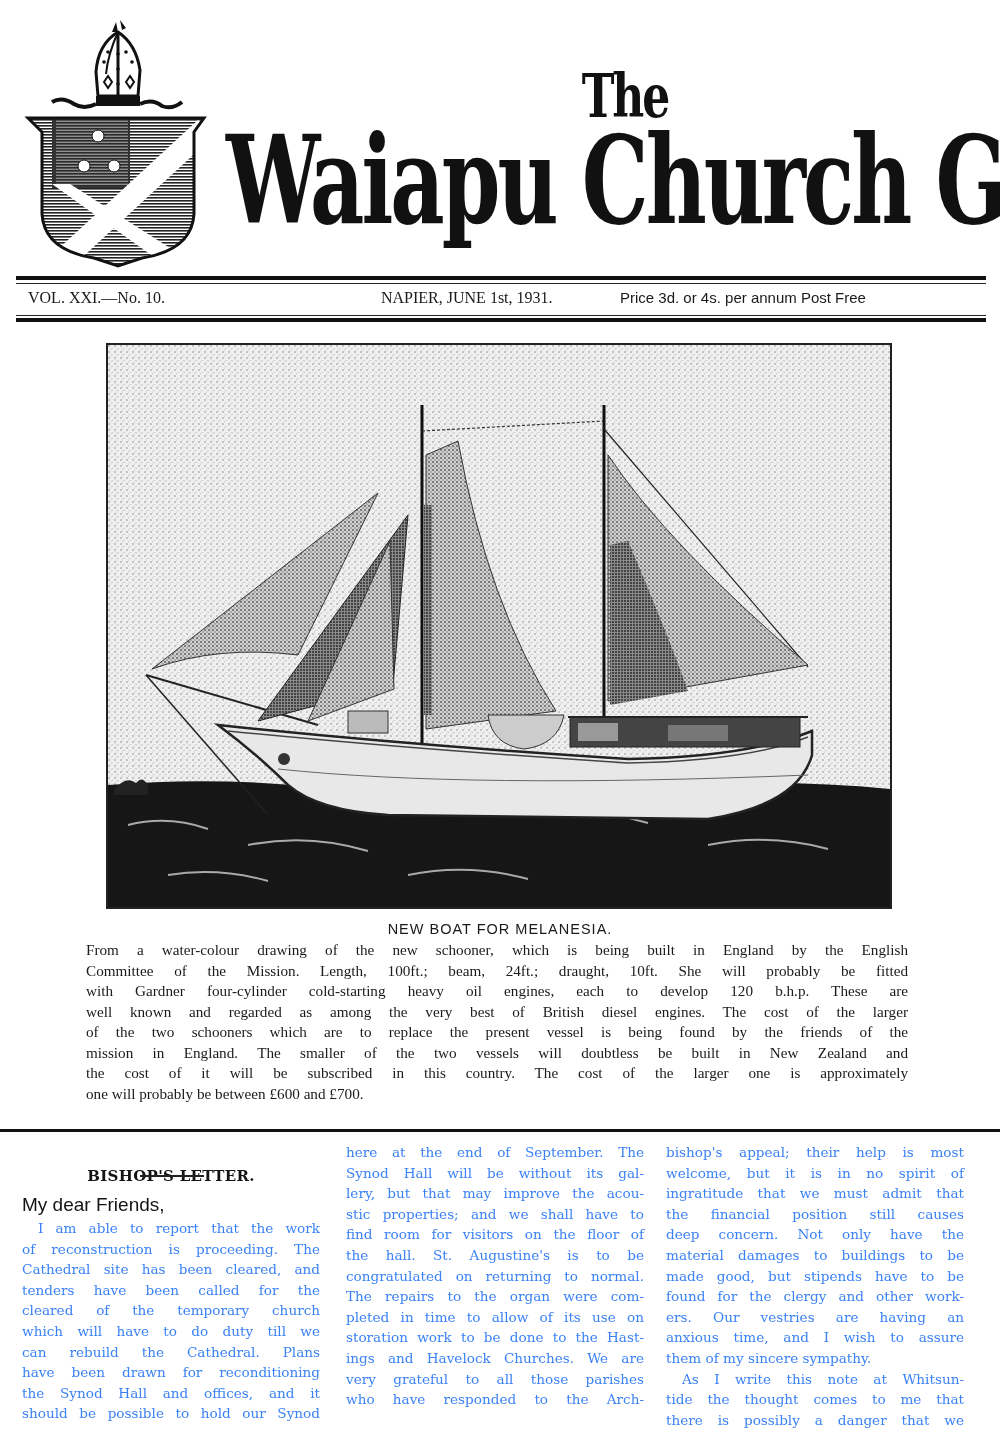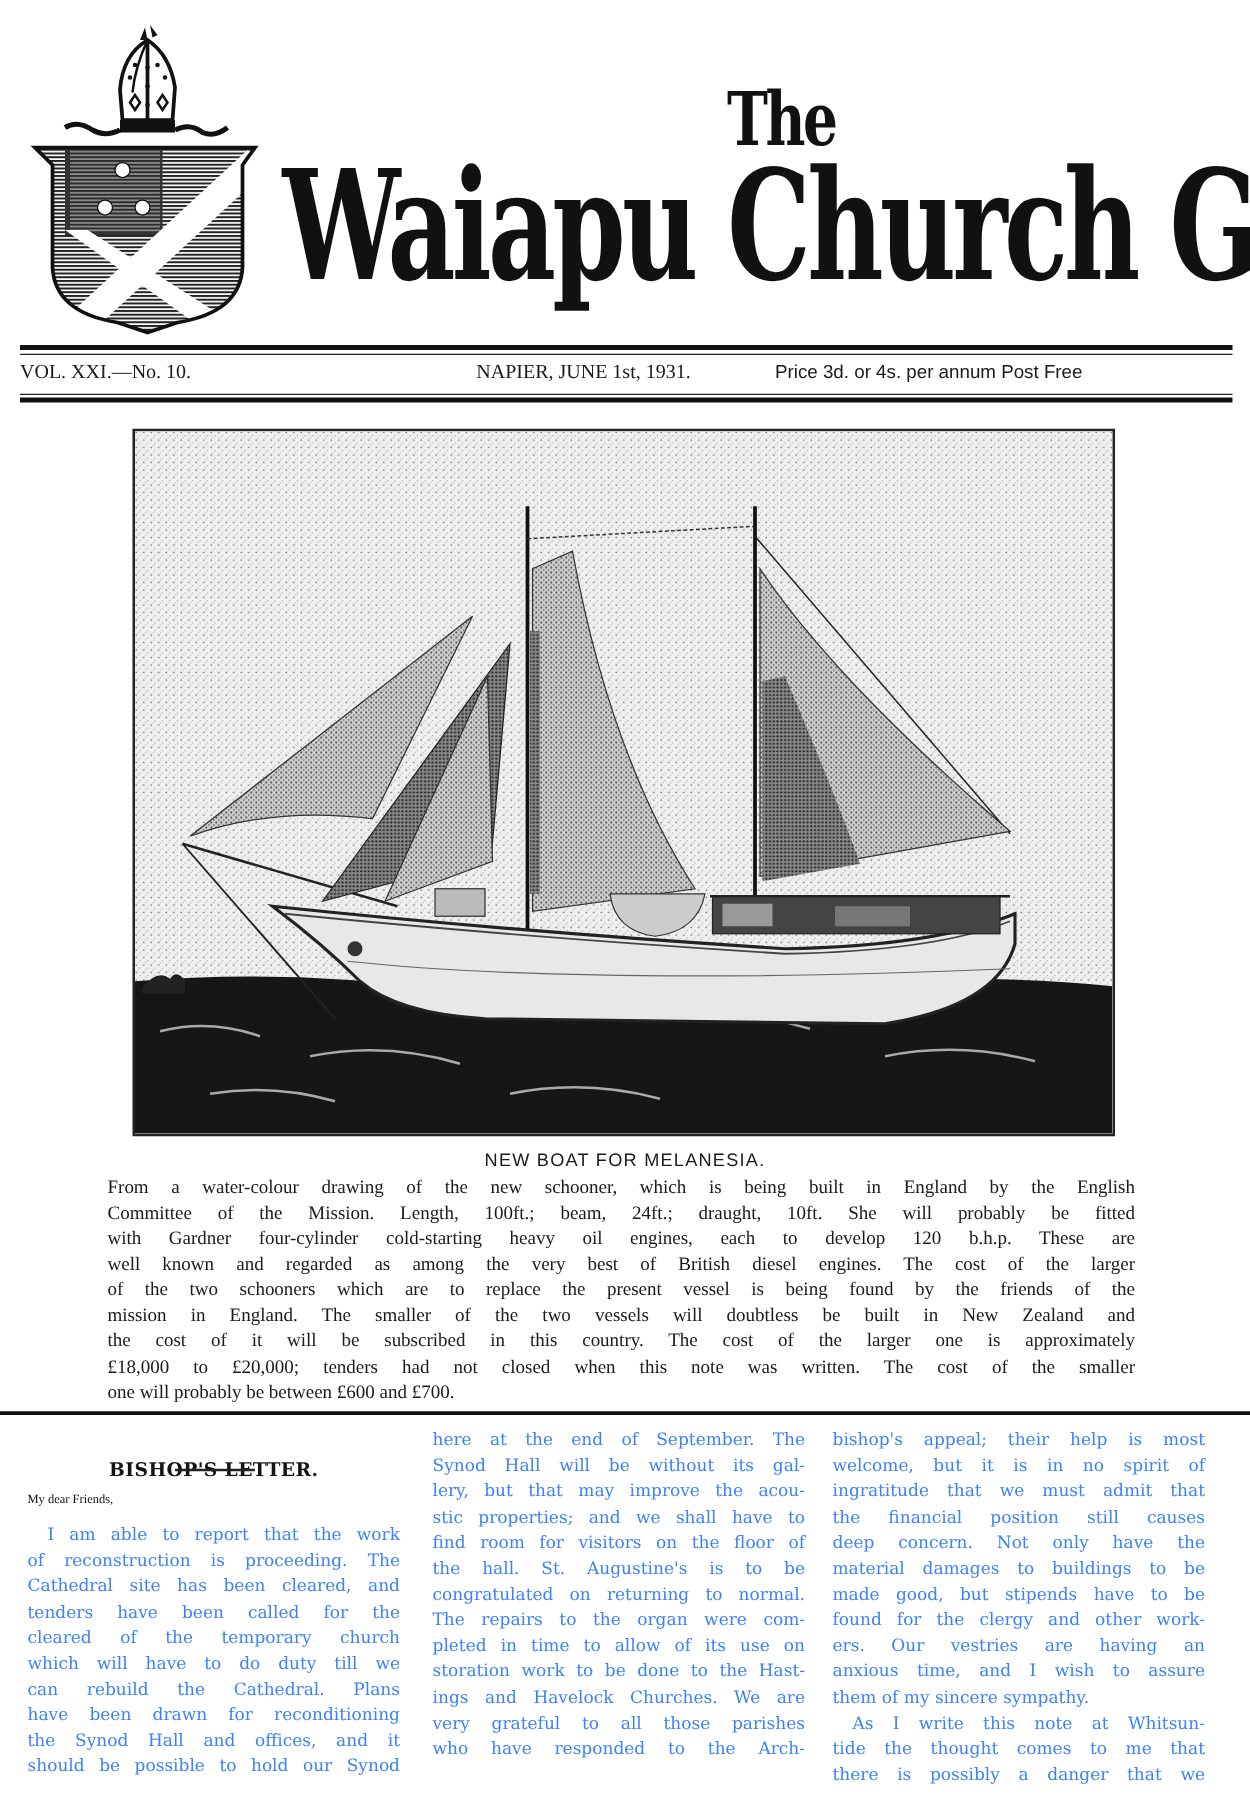--- a/index.html
+++ b/index.html
@@ -23,21 +23,21 @@
     line-height: 1;
   }
 
   .rule-thick { position: absolute; left: 16px; width: 970px; background: #111; }
   .rule-thin { position: absolute; left: 16px; width: 970px; background: #222; }
 
   .dateline {
     position: absolute; left: 16px; top: 289px; width: 970px; height: 24px;
     font-family: "Liberation Serif", serif; font-size: 16px; color: #1a1a1a;
   }
-  .dateline .vol { position: absolute; left: 0; top: 0; }
+  .dateline .vol { position: absolute; left: 12px; top: 0; }
   .dateline .place { position: absolute; left: 365px; top: 0; }
   .dateline .price { position: absolute; left: 604px; top: 0; font-family: "Liberation Sans", sans-serif; font-size: 15px; }
 
   
   .figure {
     position: absolute; left: 106px; top: 343px; width: 786px; height: 566px;
     border: 2px solid #222; background: #f4f4f4; overflow: hidden;
   }
   .figure svg { display: block; }
 
@@ -63,21 +63,21 @@
   .col .line.indent { padding-left: 16px; }
   .col1 { left: 22px; }
   .col2 { left: 346px; top: 1142px; }
   .col3 { left: 666px; top: 1142px; }
 
   .letter-heading {
     position: absolute; left: 22px; top: 1143px; width: 298px; text-align: center;
     font-family: "DejaVu Serif", serif; font-weight: bold; font-size: 15px; letter-spacing: 0.3px; margin-top: 24px;
   }
   .letter-dash { position: absolute; left: 140px; top: 1175px; width: 64px; height: 2px; background: #222; }
-  .salutation { position: absolute; left: 22px; top: 1194px; font-family: Liberation Serif, serif; font-size: 10px; }
+  .salutation { position: absolute; left: 22px; top: 1194px; font-family: Liberation Sans, sans-serif; font-size: 19px; }
   .col1 .body { position: absolute; left: 0; top: 78px; width: 298px; }
 </style>
 </head>
 <body>
 
 <div class="masthead">
   <div class="crest">
     <svg width="188" height="258" viewBox="0 0 188 258">
 
       <g>
@@ -207,21 +207,20 @@
 
 <div class="caption-title">NEW BOAT FOR MELANESIA.</div>
 <div class="caption-body">
   <span>From a water-colour drawing of the new schooner, which is being built in England by the English</span>
   <span>Committee of the Mission.  Length, 100ft.; beam, 24ft.; draught, 10ft.  She will probably be fitted</span>
   <span>with Gardner four-cylinder cold-starting heavy oil engines, each to develop 120 b.h.p.  These are</span>
   <span>well known and regarded as among the very best of British diesel engines.  The cost of the larger</span>
   <span>of the two schooners which are to replace the present vessel is being found by the friends of the</span>
   <span>mission in England.  The smaller of the two vessels will doubtless be built in New Zealand and</span>
   <span>the cost of it will be subscribed in this country.  The cost of the larger one is approximately</span>
-  <span>£18,000 to £20,000; tenders had not closed when this note was written.  The cost of the smaller</span>
   <span class="last">one will probably be between £600 and £700.</span>
 </div>
 
 <div class="rule-thick" style="top:1129px;height:3px;left:0;width:1000px;"></div>
 
 <div class="letter-heading">BISHOP'S LETTER.</div>
 <div class="letter-dash"></div>
 <div class="salutation">My dear Friends,</div>
 
 <div class="col col1" style="top:1140px;">

